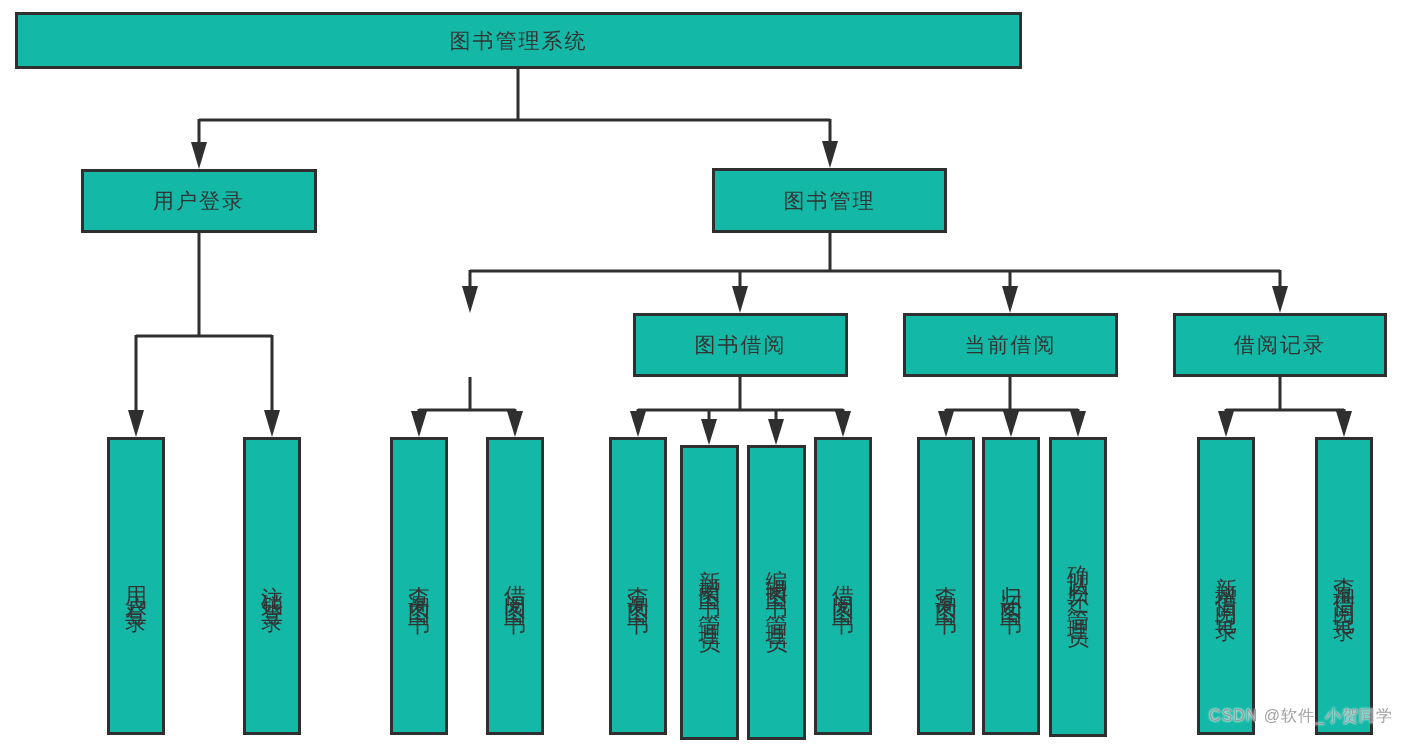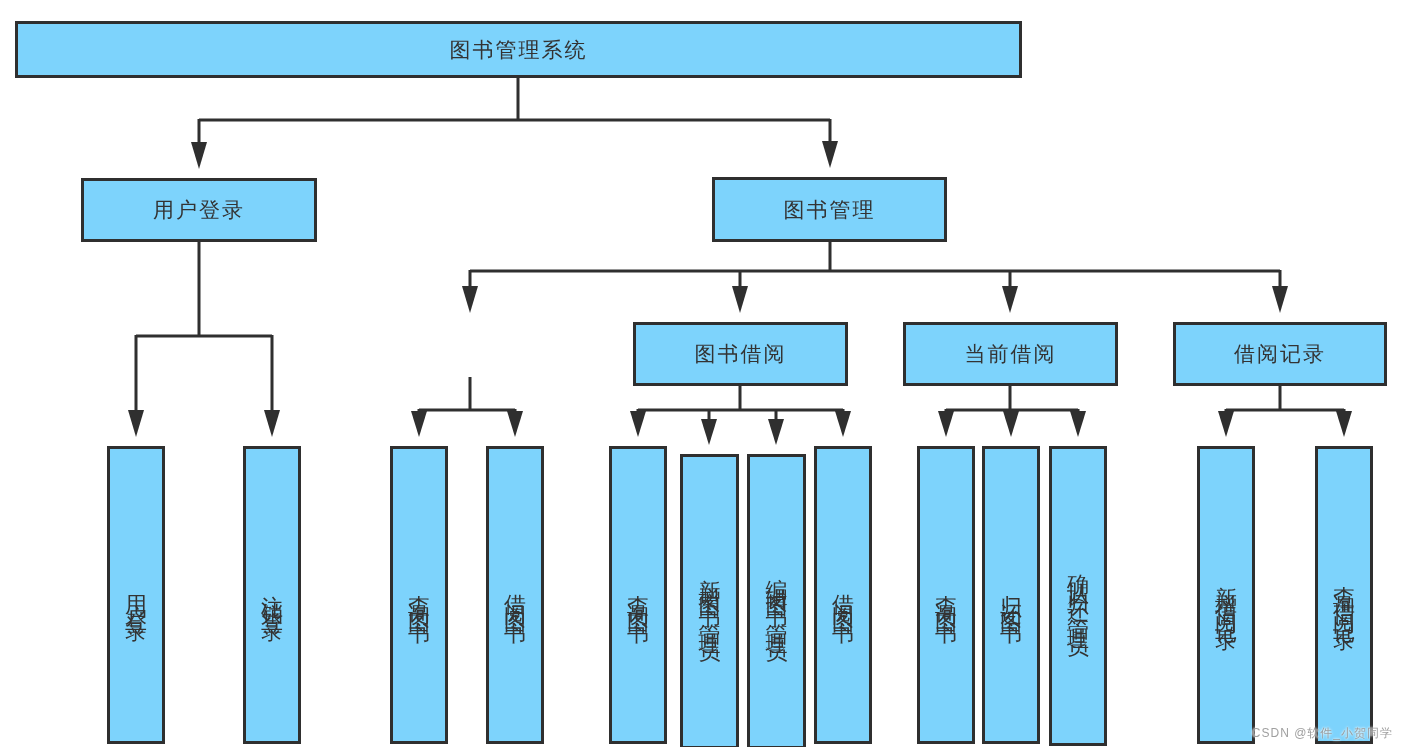--- a/index.html
+++ b/index.html
@@ -13,43 +13,42 @@
   }
   .connectors {
     position: absolute;
     left: 0; top: 0;
     width: 1405px; height: 747px;
   }
   .node {
     position: absolute;
     box-sizing: border-box;
     border: 3px solid #2f2f2f;
-    background: #7dd3fc;
+    background: #14b8a6;
     display: flex;
     align-items: center;
     justify-content: center;
     font-size: 21px;
     color: #333333;
     letter-spacing: 2px;
     text-align: right;
-    margin-top: 9px;
   }
   .leaf .vtext {
     writing-mode: vertical-rl;
     text-orientation: mixed;
     letter-spacing: 9px;
     font-size: 22px;
     line-height: 1;
     color: #333333;
   }
   .watermark {
     position: absolute;
     right: 12px;
-    bottom: 5px;
-    font-size: 12px;
+    bottom: 20px;
+    font-size: 16px;
     color: rgba(142,142,142,0.85);
     letter-spacing: 1px;
     text-shadow: 0 0 2px rgba(255,255,255,0.95), 0 0 3px rgba(255,255,255,0.9);
     white-space: nowrap;
   }
 </style>
 </head>
 <body>
 
 <div class="stage">

